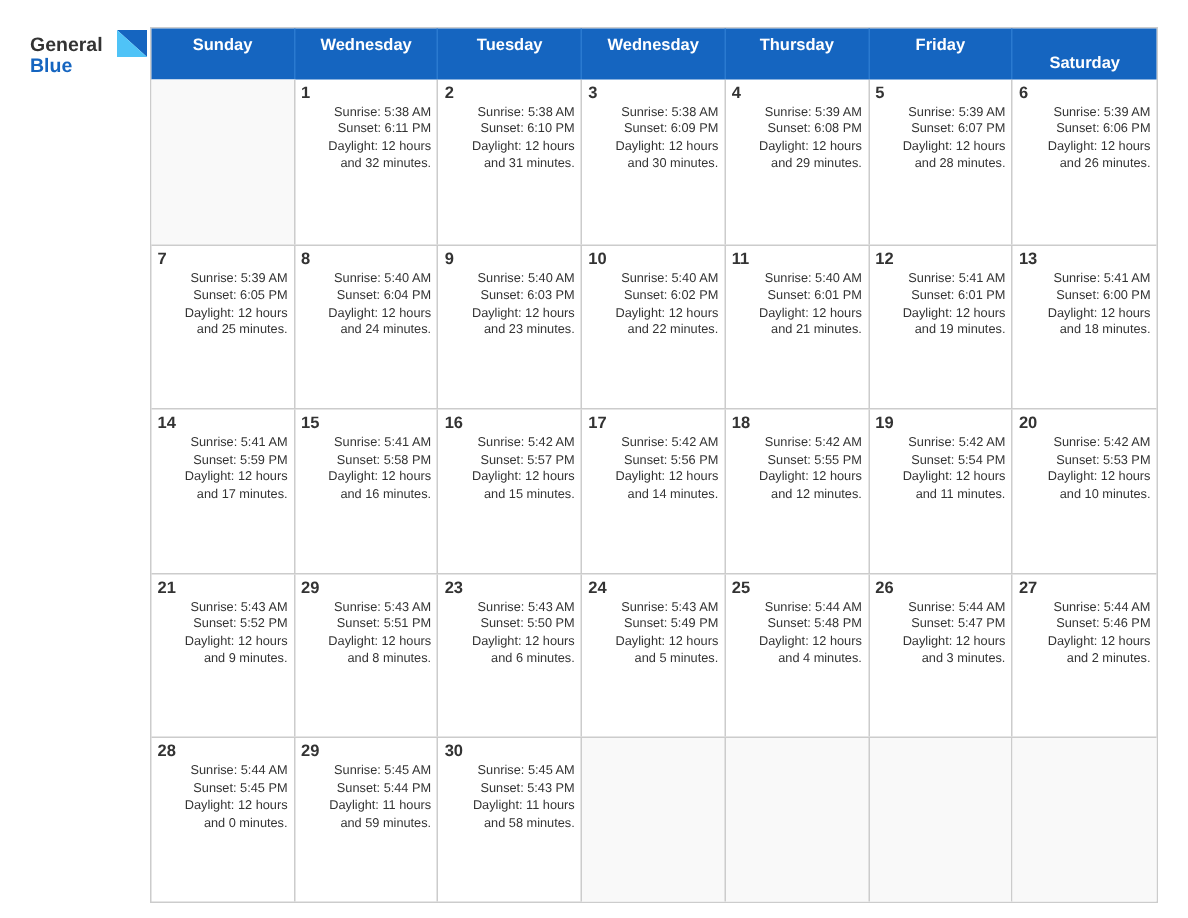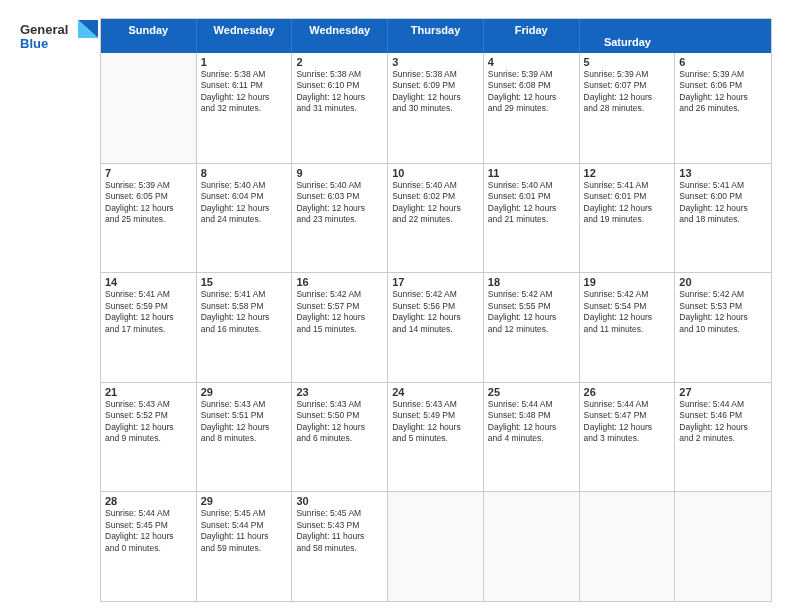--- a/index.html
+++ b/index.html
@@ -85,20 +85,21 @@
     .day-number {
       font-size: 11px;
       font-weight: bold;
       color: #333;
       margin-bottom: 1px;
     }
     .cell-info {
       font-size: 8.5px;
       line-height: 1.35;
       color: #333;
+      text-align: right;
     }
   </style>
 </head>
 <body>
 
 <div class="page">
   <div class="header">
     <div class="logo">
       <svg width="80" height="38" viewBox="0 0 80 38">
 
@@ -112,20 +113,21 @@
     <div class="title-block">
       <h1></h1>
       <h2></h2>
     </div>
   </div>
 
   <div class="calendar">
     <div class="cal-header">
     <div class="cal-header-cell">Sunday</div>
         <div class="cal-header-cell">Wednesday</div>
+        <div class="cal-header-cell">Tuesday</div>
         <div class="cal-header-cell">Wednesday</div>
         <div class="cal-header-cell">Thursday</div>
         <div class="cal-header-cell">Friday</div>
         <div class="cal-header-cell">Saturday</div>
       </div>
     <div class="cal-body">
     <div class="cal-week">
           <div class="cal-cell empty"></div>
           <div class="cal-cell">
             <div class="day-number">1</div>

